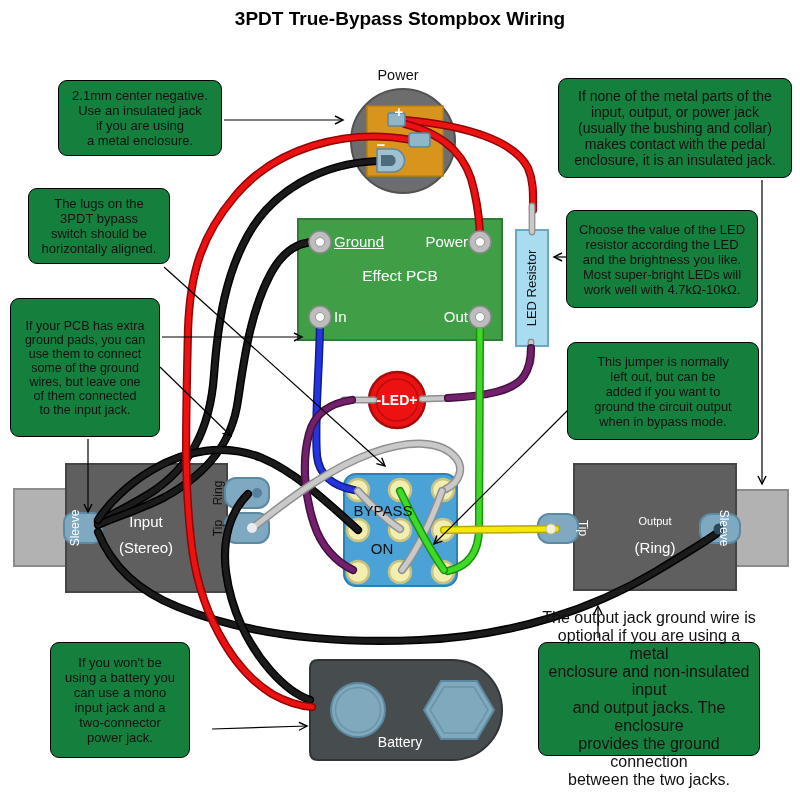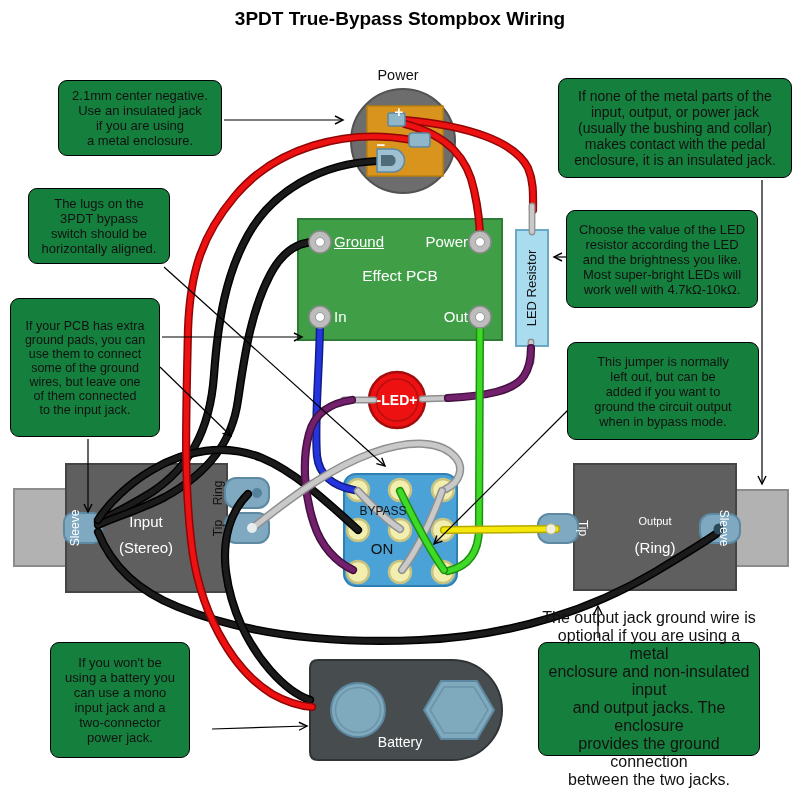--- a/index.html
+++ b/index.html
@@ -166,21 +166,21 @@
   <div class="lbl white" style="left:334px;top:234px;width:80px;height:16px;font-size:15px;justify-content:flex-start;text-decoration:underline;">Ground</div>
   <div class="lbl white" style="left:410px;top:234px;width:58px;height:16px;font-size:15px;justify-content:flex-end;">Power</div>
   <div class="lbl white" style="left:330px;top:267px;width:140px;height:18px;font-size:15.5px;">Effect PCB</div>
   <div class="lbl white" style="left:334px;top:309px;width:40px;height:16px;font-size:15px;justify-content:flex-start;">In</div>
   <div class="lbl white" style="left:410px;top:309px;width:58px;height:16px;font-size:15px;justify-content:flex-end;">Out</div>
 
   <div class="lbl black vccw" style="left:477px;top:279px;width:110px;height:18px;font-size:13px;">LED Resistor</div>
 
   <div class="lbl white" style="left:362px;top:392px;width:70px;height:16px;font-size:14px;font-weight:bold;">-LED+</div>
 
-  <div class="lbl black" style="left:343px;top:503px;width:80px;height:16px;font-size:12px;">BYPASS</div>
+  <div class="lbl black" style="left:343px;top:503px;width:80px;height:16px;font-size:15px;">BYPASS</div>
   <div class="lbl black" style="left:352px;top:541px;width:60px;height:16px;font-size:15px;">ON</div>
 
   <div class="lbl white" style="left:86px;top:514px;width:120px;height:16px;font-size:15px;">Input</div>
   <div class="lbl white" style="left:86px;top:540px;width:120px;height:16px;font-size:15px;">(Stereo)</div>
   <div class="lbl white vccw" style="left:45px;top:521px;width:60px;height:14px;font-size:12px;">Sleeve</div>
   <div class="lbl black vccw" style="left:188px;top:486px;width:60px;height:14px;font-size:12px;">Ring</div>
   <div class="lbl black vccw" style="left:188px;top:521px;width:60px;height:14px;font-size:12px;">Tip</div>
 
   <div class="lbl white" style="left:595px;top:514px;width:120px;height:16px;font-size:11px;">Output</div>
   <div class="lbl white" style="left:595px;top:540px;width:120px;height:16px;font-size:15px;">(Ring)</div>

